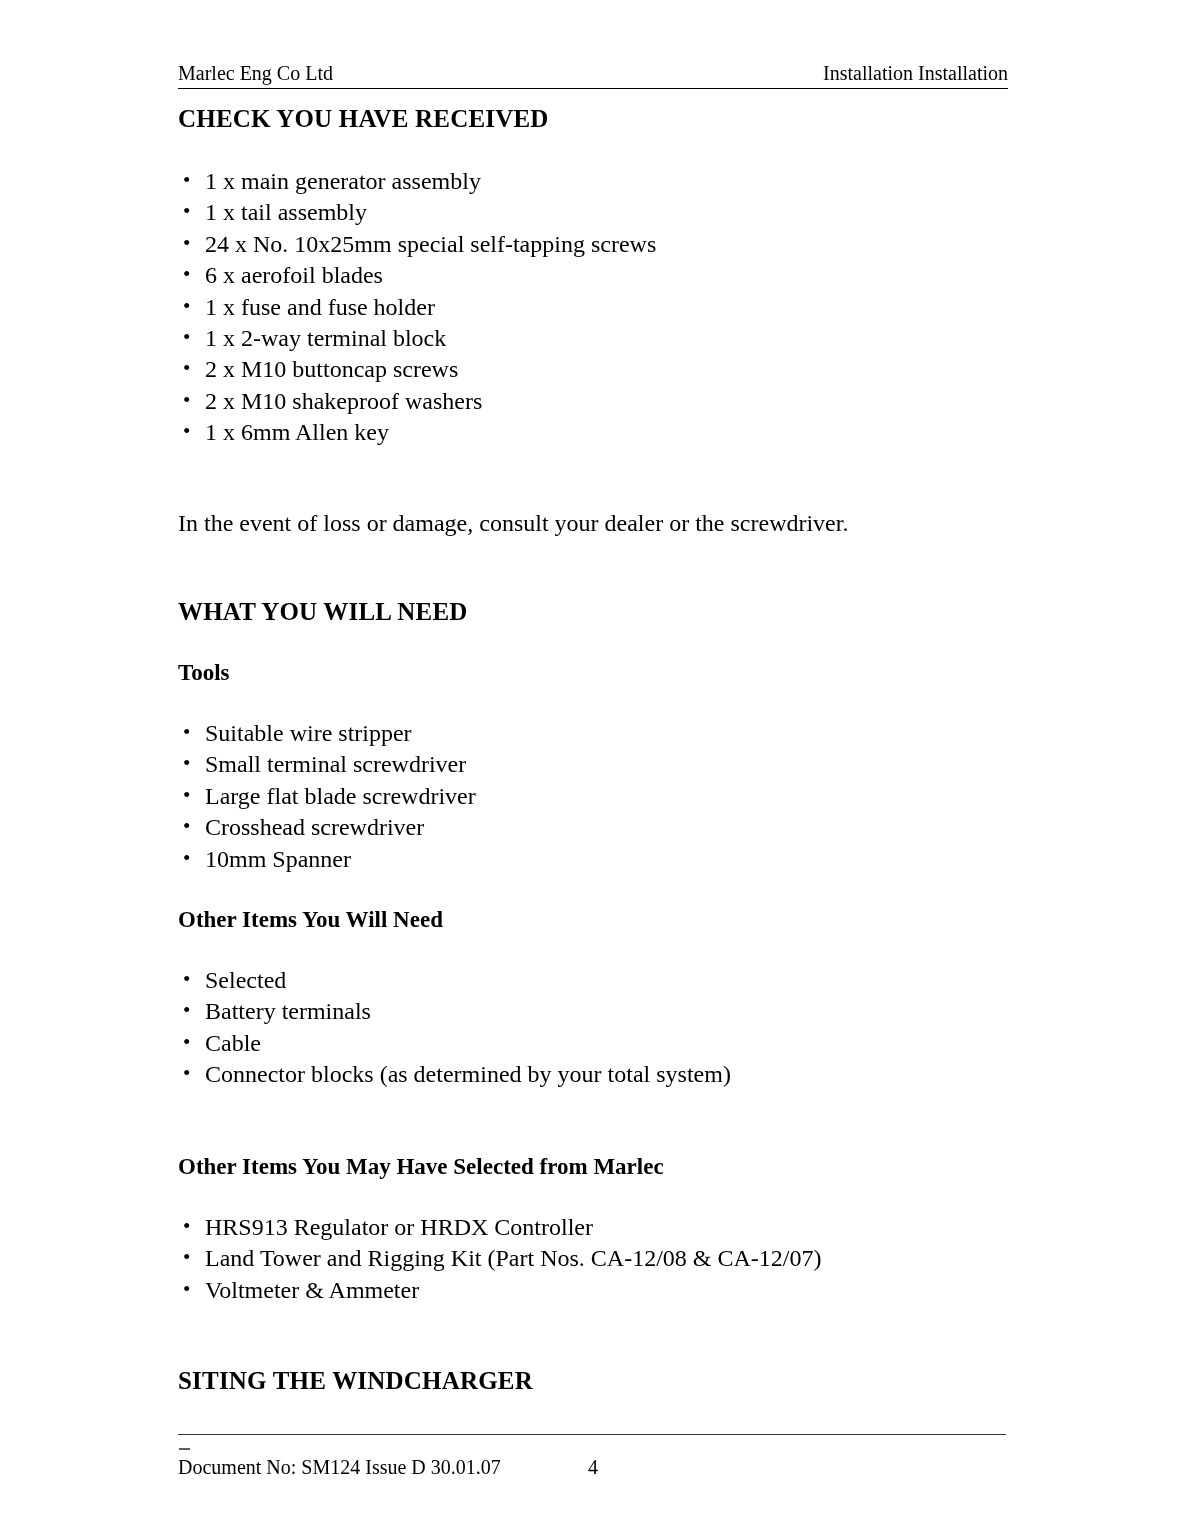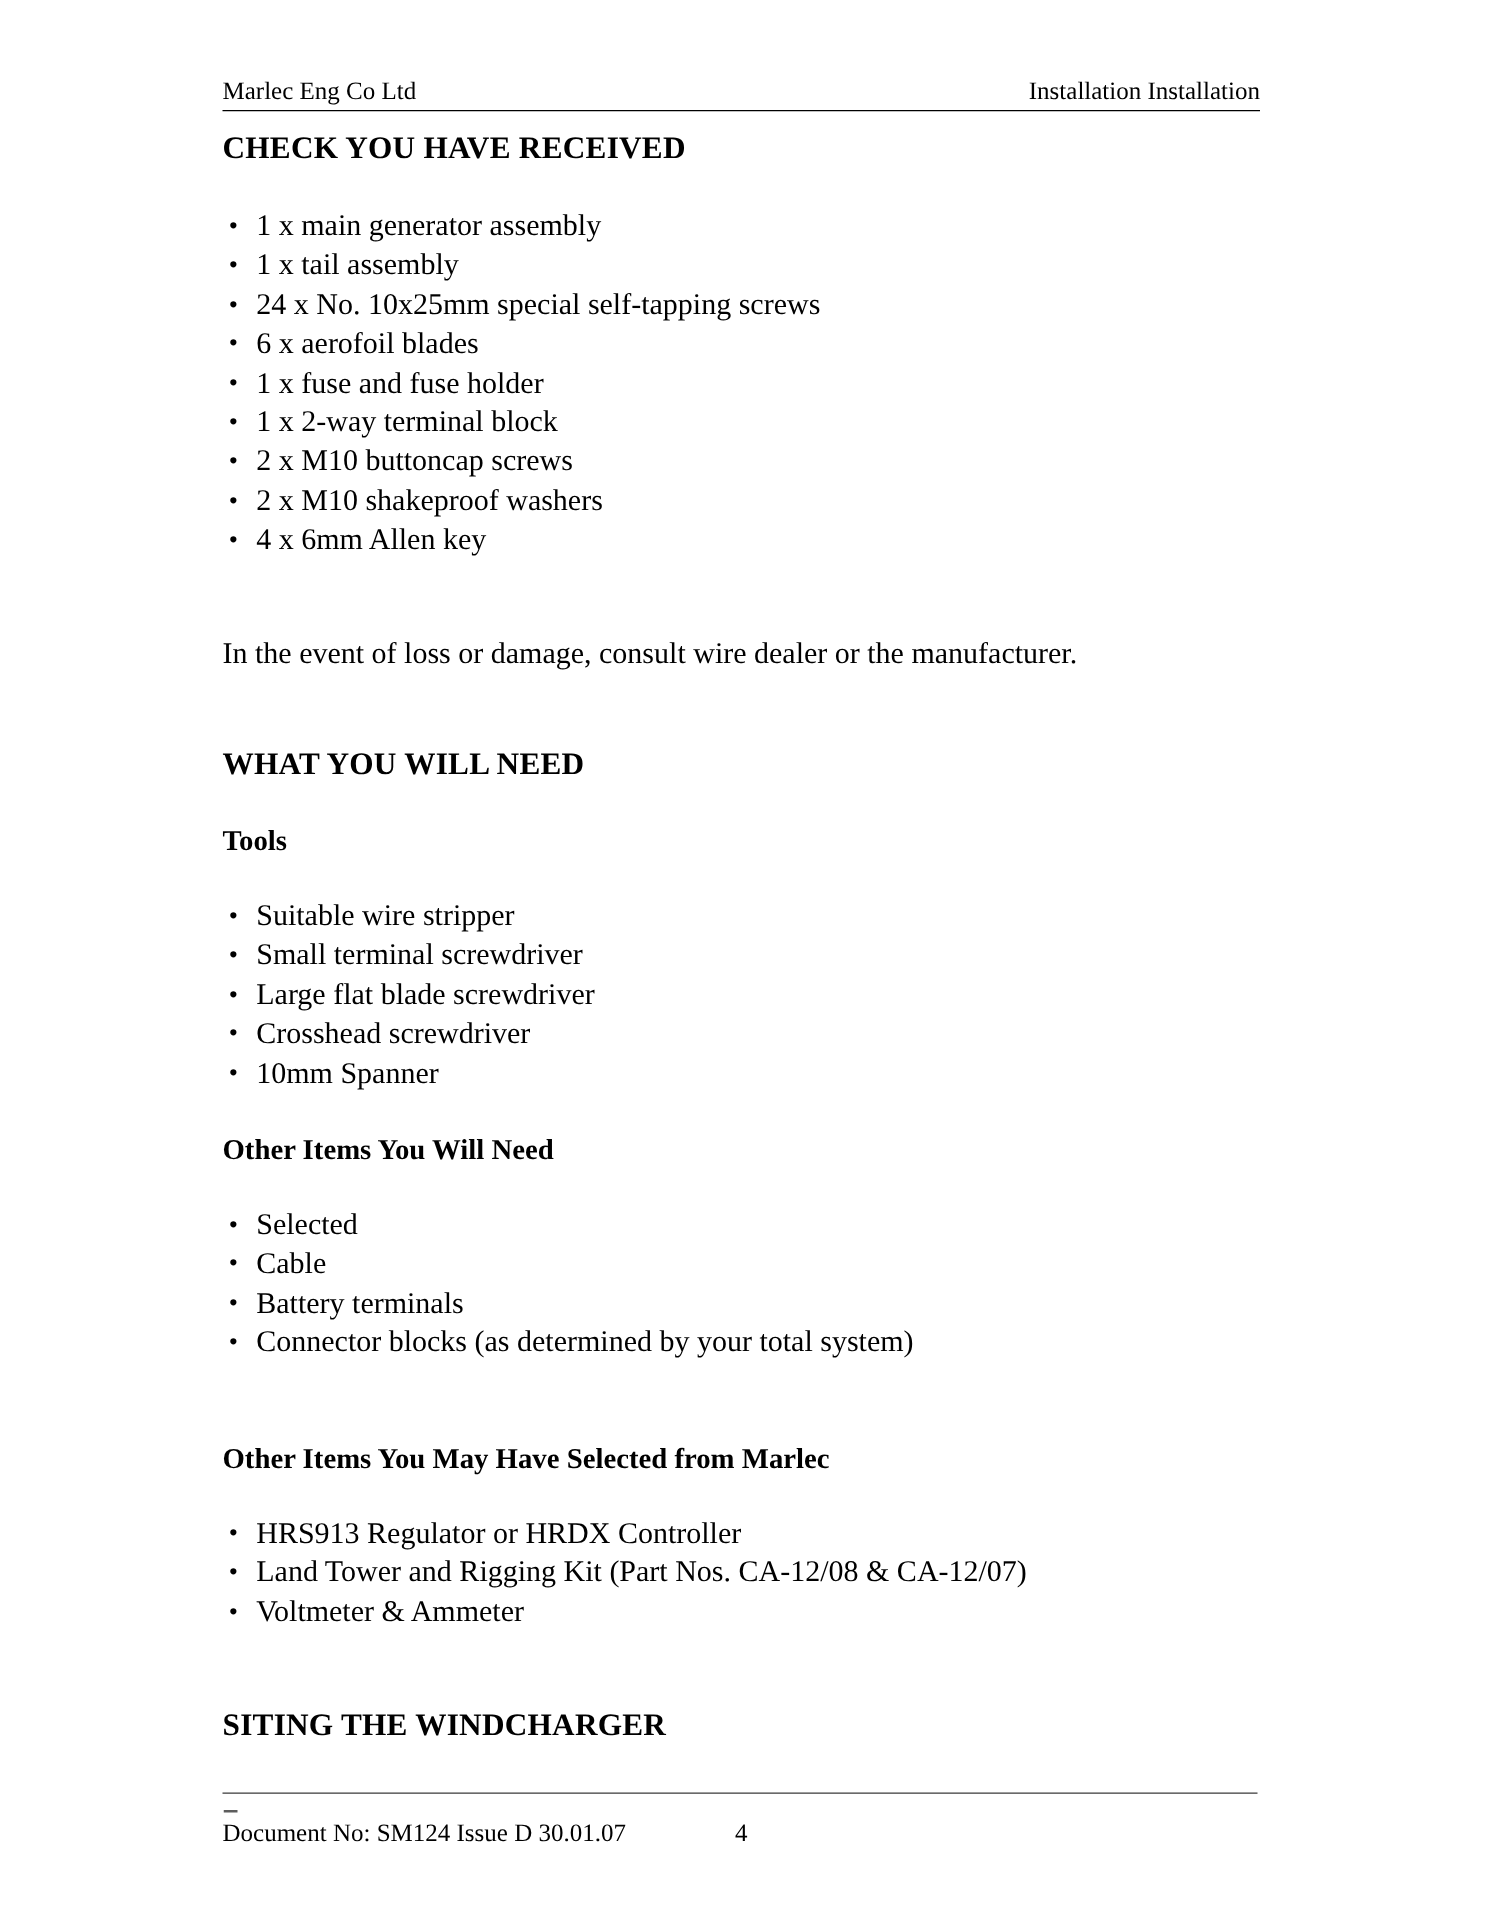--- a/index.html
+++ b/index.html
@@ -131,26 +131,26 @@
   <div class="block" style="top:166px;">
     <ul class="bullets">
       <li>1 x main generator assembly</li>
       <li>1 x tail assembly</li>
       <li>24 x No. 10x25mm special self-tapping screws</li>
       <li>6 x aerofoil blades</li>
       <li>1 x fuse and fuse holder</li>
       <li>1 x 2-way terminal block</li>
       <li>2 x M10 buttoncap screws</li>
       <li>2 x M10 shakeproof washers</li>
-      <li>4 x 6mm Allen key</li>
+      <li>1 x 6mm Allen key</li>
     </ul>
   </div>
 
   <div class="block" style="top:508px;">
-    <p class="para">In the event of loss or damage, consult wire dealer or the manufacturer.</p>
+    <p class="para">In the event of loss or damage, consult your dealer or the screwdriver.</p>
   </div>
 
   <div class="block" style="top:597px;">
     <h1 class="section">WHAT YOU WILL NEED</h1>
   </div>
 
   <div class="block" style="top:659px;">
     <h2 class="subsection">Tools</h2>
   </div>
 
@@ -164,22 +164,22 @@
     </ul>
   </div>
 
   <div class="block" style="top:906px;">
     <h2 class="subsection">Other Items You Will Need</h2>
   </div>
 
   <div class="block" style="top:965px;">
     <ul class="bullets">
       <li>Selected</li>
+      <li>Battery terminals</li>
       <li>Cable</li>
-      <li>Battery terminals</li>
       <li>Connector blocks (as determined by your total system)</li>
     </ul>
   </div>
 
   <div class="block" style="top:1153px;">
     <h2 class="subsection">Other Items You May Have Selected from Marlec</h2>
   </div>
 
   <div class="block" style="top:1212px;">
     <ul class="bullets">

